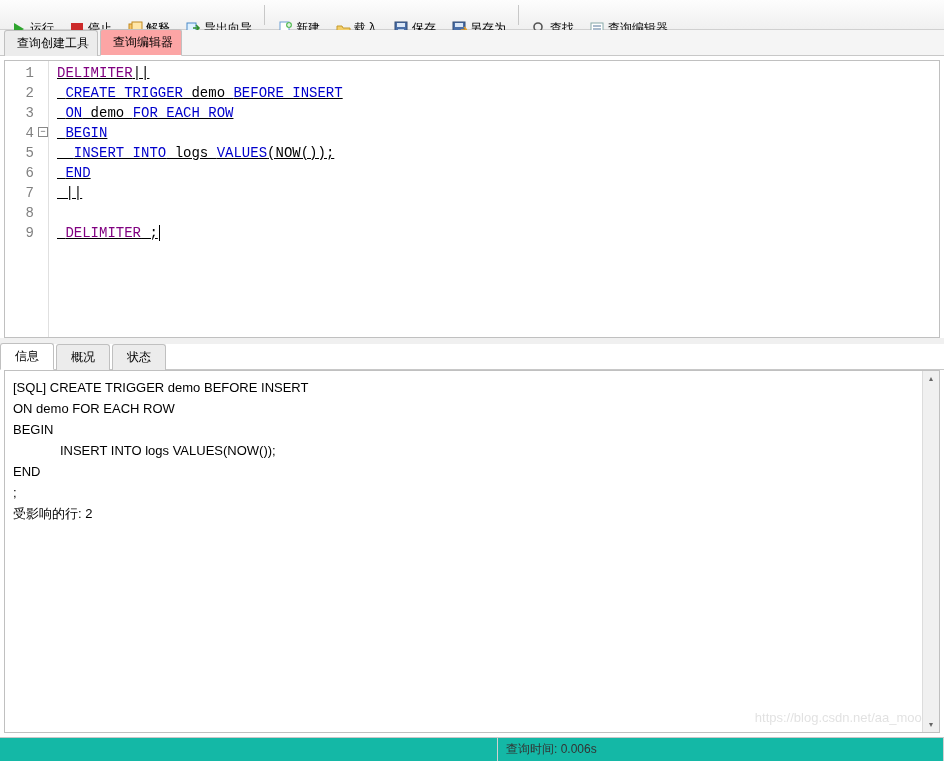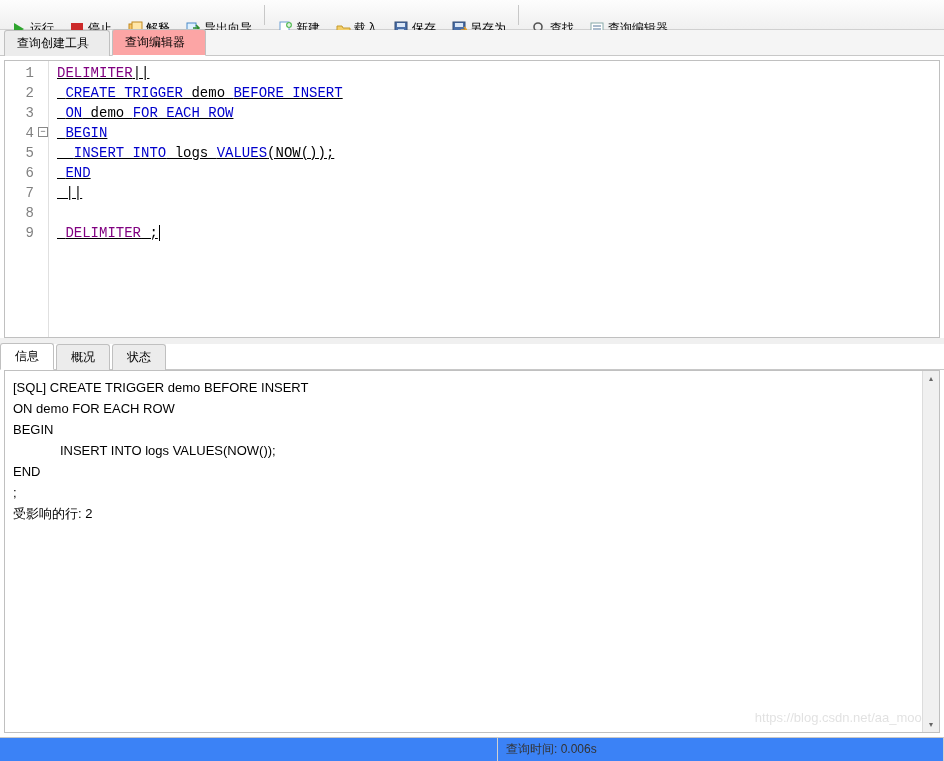--- a/index.html
+++ b/index.html
@@ -47,21 +47,21 @@
   
   .tabs-row {
     height: 26px;
     background: #f5f5f5;
     border-bottom: 1px solid #c8c8c8;
     display: flex;
     align-items: flex-end;
     padding-left: 4px;
   }
   .tab {
-    padding: 4px 20px 4px 12px;
+    padding: 4px 8px 4px 12px;
     border: 1px solid #c0c0c0;
     border-bottom: none;
     background: #ececec;
     margin-right: 2px;
     border-top-left-radius: 3px;
     border-top-right-radius: 3px;
     cursor: pointer;
     position: relative;
     top: 1px;
   }
@@ -190,21 +190,21 @@
   .scroll-btn {
     width: 15px; height: 15px;
     display:flex; align-items:center; justify-content:center;
     color:#666; font-size:8px;
     cursor: pointer;
   }
   
   .statusbar {
     height: 24px;
     border-top: 1px solid #c8c8c8;
-    background: #3b82f6;
+    background: #14b8a6;
     display: flex;
     align-items: center;
     font-size: 12px;
     color: #333;
   }
   .status-cell {
     border-right: 1px solid #d0d0d0;
     height: 100%;
     display:flex; align-items:center;
     padding: 0 8px;

